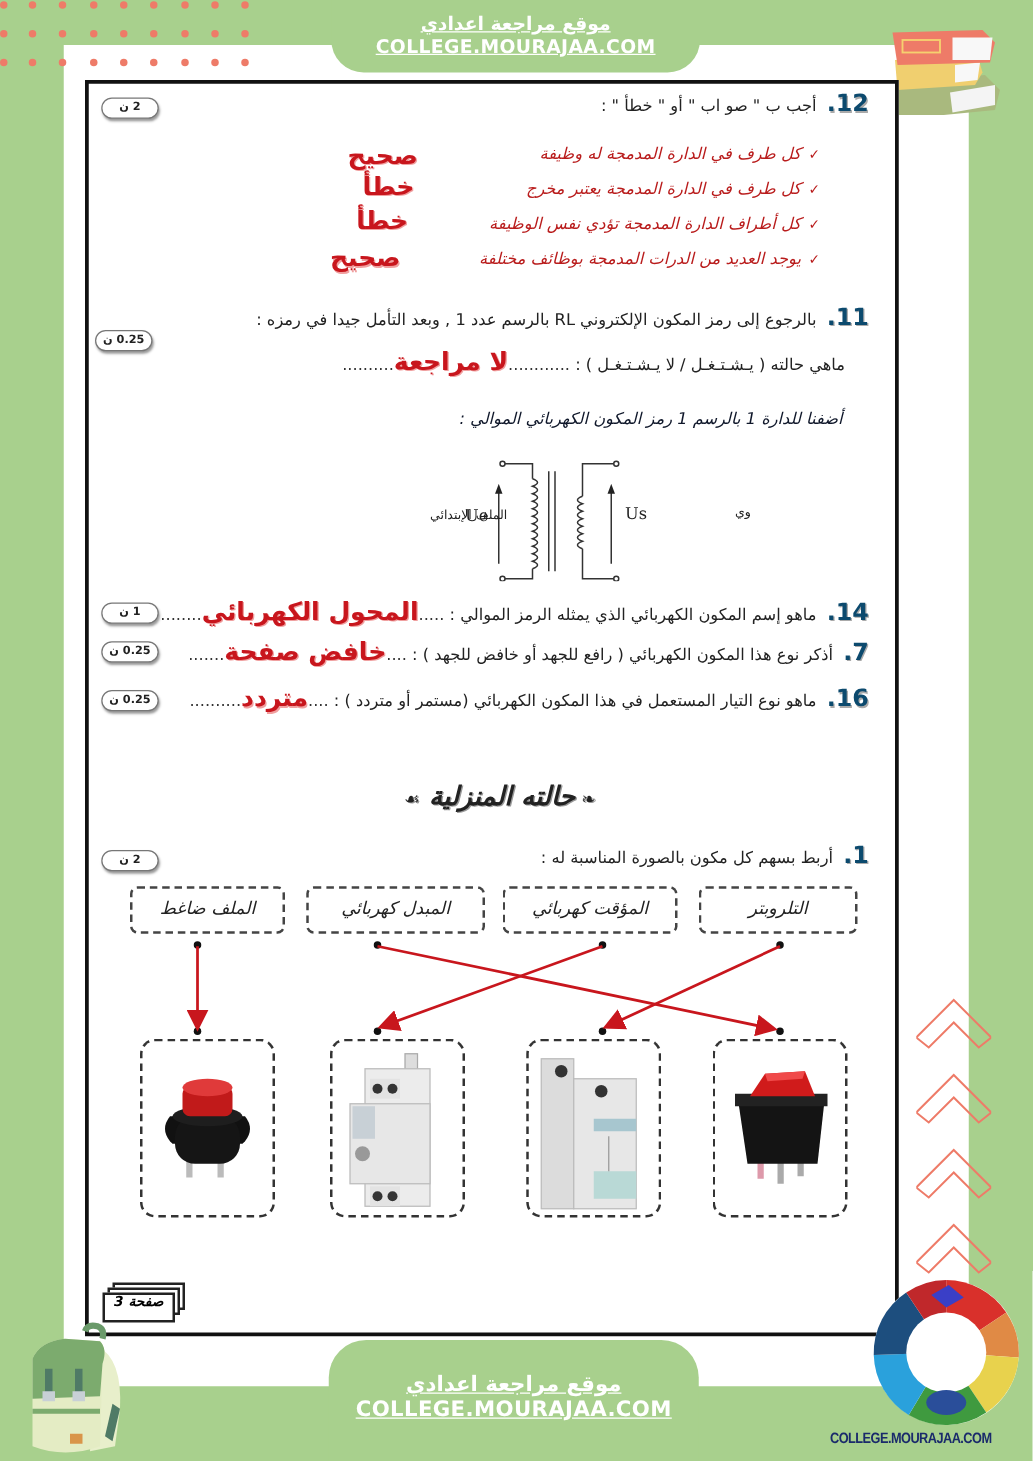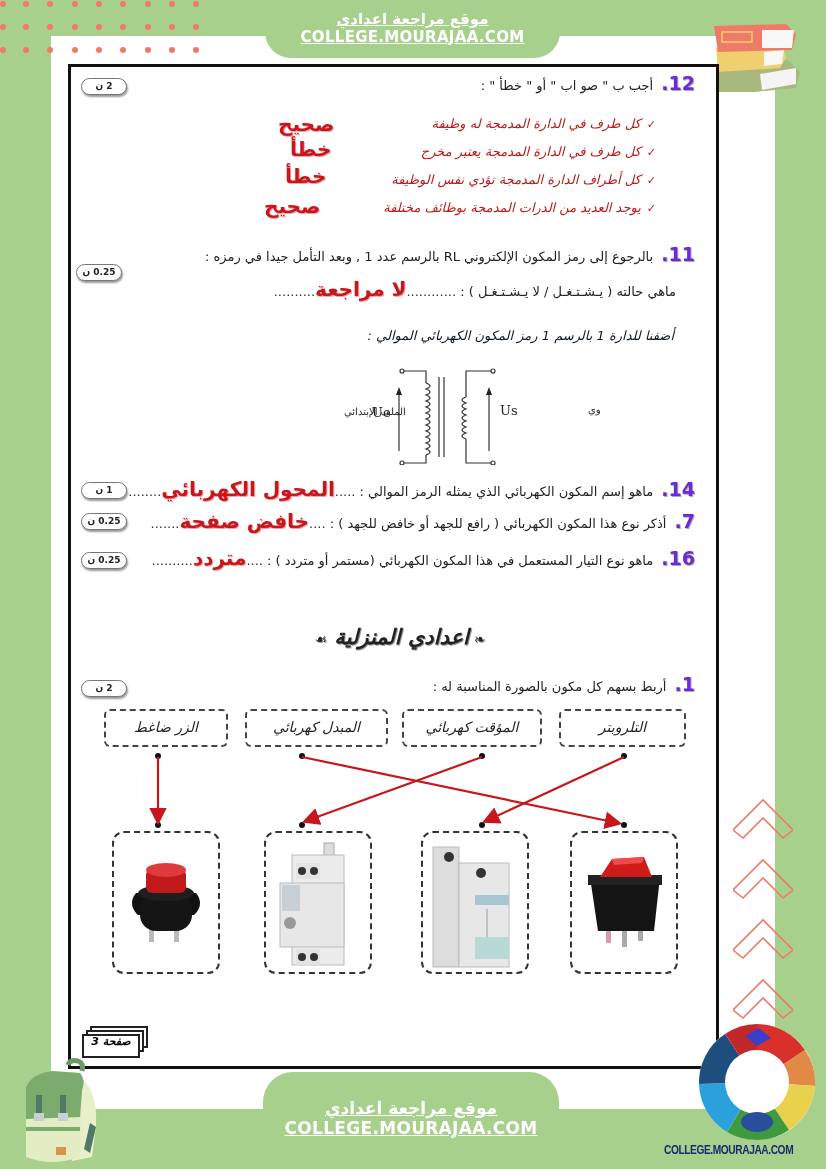--- a/index.html
+++ b/index.html
@@ -22,21 +22,21 @@
   .backpack { position: absolute; left: 12px; top: 1057px; width: 92px; height: 110px; }
   .chevrons { position: absolute; left: 733px; top: 790px; width: 60px; height: 240px; }
   .wheel { position: absolute; left: 697px; top: 1022px; width: 120px; height: 120px; }
   .wheel-caption { position: absolute; left: 664px; top: 1143px; width: 160px; font-size: 12px; font-weight: bold; color: #1a2a6b; letter-spacing: -0.5px; font-family: "Liberation Sans", sans-serif; transform: scaleX(0.85); transform-origin: left; }
 
   .exam-frame { position: absolute; left: 68px; top: 64px; width: 651px; height: 1005px; border: 3px solid #111; background: #fff; }
 
   .score-pill { position: absolute; width: 46px; height: 17px; border: 1px solid #777; border-radius: 9px; background: #fff; box-shadow: 1px 2px 2px #999; font-size: 9px; font-weight: bold; text-align: center; line-height: 15px; color: #222; direction: rtl; }
 
   .q { position: absolute; direction: rtl; color: #222; font-size: 13px; white-space: nowrap; }
-  .q .num { font-weight: bold; font-size: 19px; color: #6d28d9; text-shadow: 1px 1px 0 #aaa; margin-left: 4px; }
+  .q .num { font-weight: bold; font-size: 19px; color: #0c4a6e; text-shadow: 1px 1px 0 #aaa; margin-left: 4px; }
   .ans { color: #c8161d; font-weight: bold; font-size: 20px; text-shadow: 1px 1px 0 #f0a0a0; }
   .dots { color: #333; letter-spacing: 1px; }
 
   .tf-item { position: absolute; direction: rtl; font-size: 13px; font-style: italic; color: #b91c1c; white-space: nowrap; }
   .check { font-style: normal; margin-left: 6px; font-size: 11px; }
   .tf-ans { position: absolute; color: #c8161d; font-weight: bold; font-size: 20px; direction: rtl; text-shadow: 1px 1px 0 #f0a0a0; }
 
   .italic-line { position: absolute; direction: rtl; font-style: italic; font-size: 13px; letter-spacing: 1px; color: #0f172a; white-space: nowrap; }
 
   .section-title { position: absolute; left: 300px; top: 625px; width: 200px; direction: rtl; text-align: center; font-size: 21px; font-weight: bold; font-style: italic; color: #222; text-shadow: 1px 1px 0 #999; }
@@ -171,34 +171,34 @@
 
 <div class="score-pill" style="left:81px;top:552px">0.25 ن</div>
 <div class="q" style="right:131px;top:546px">
   <span class="num">16.</span>
   <span>ماهو نوع التيار المستعمل في هذا المكون الكهربائي (مستمر أو متردد ) :</span>
   <span class="dots">....</span><span class="ans">متردد</span><span class="dots">..........</span>
 </div>
 
 <div class="section-title">
   <span style="font-style:normal;font-size:14px;">❧ </span>
-  <span>اعدادي المنزلية</span>
+  <span>حالته المنزلية</span>
   <span style="font-style:normal;font-size:14px;"> ☙</span>
 </div>
 
 <div class="score-pill" style="left:81px;top:680px">2 ن</div>
 <div class="q" style="right:131px;top:673px">
   <span class="num">1.</span>
   <span>أربط بسهم كل مكون بالصورة المناسبة له :</span>
 </div>
 
 <div class="label-box" style="left:559px;top:709px;width:127px">التلروبتر</div>
 <div class="label-box" style="left:402px;top:709px;width:140px">المؤقت كهربائي</div>
 <div class="label-box" style="left:245px;top:709px;width:143px">المبدل كهربائي</div>
-<div class="label-box" style="left:104px;top:709px;width:124px">الزر ضاغط</div>
+<div class="label-box" style="left:104px;top:709px;width:124px">الملف ضاغط</div>
 
 <svg style="position:absolute;left:100px;top:745px" width="600" height="90" viewBox="0 0 600 90">
   <defs>
     <marker id="ah" markerWidth="8" markerHeight="8" refX="6" refY="4" orient="auto">
       <path d="M0 0 L8 4 L0 8 Z" fill="#c8161d"></path>
     </marker>
   </defs>
   <g fill="#111">
     <circle cx="58" cy="11" r="3"></circle>
       <circle cx="58" cy="80" r="3"></circle>

